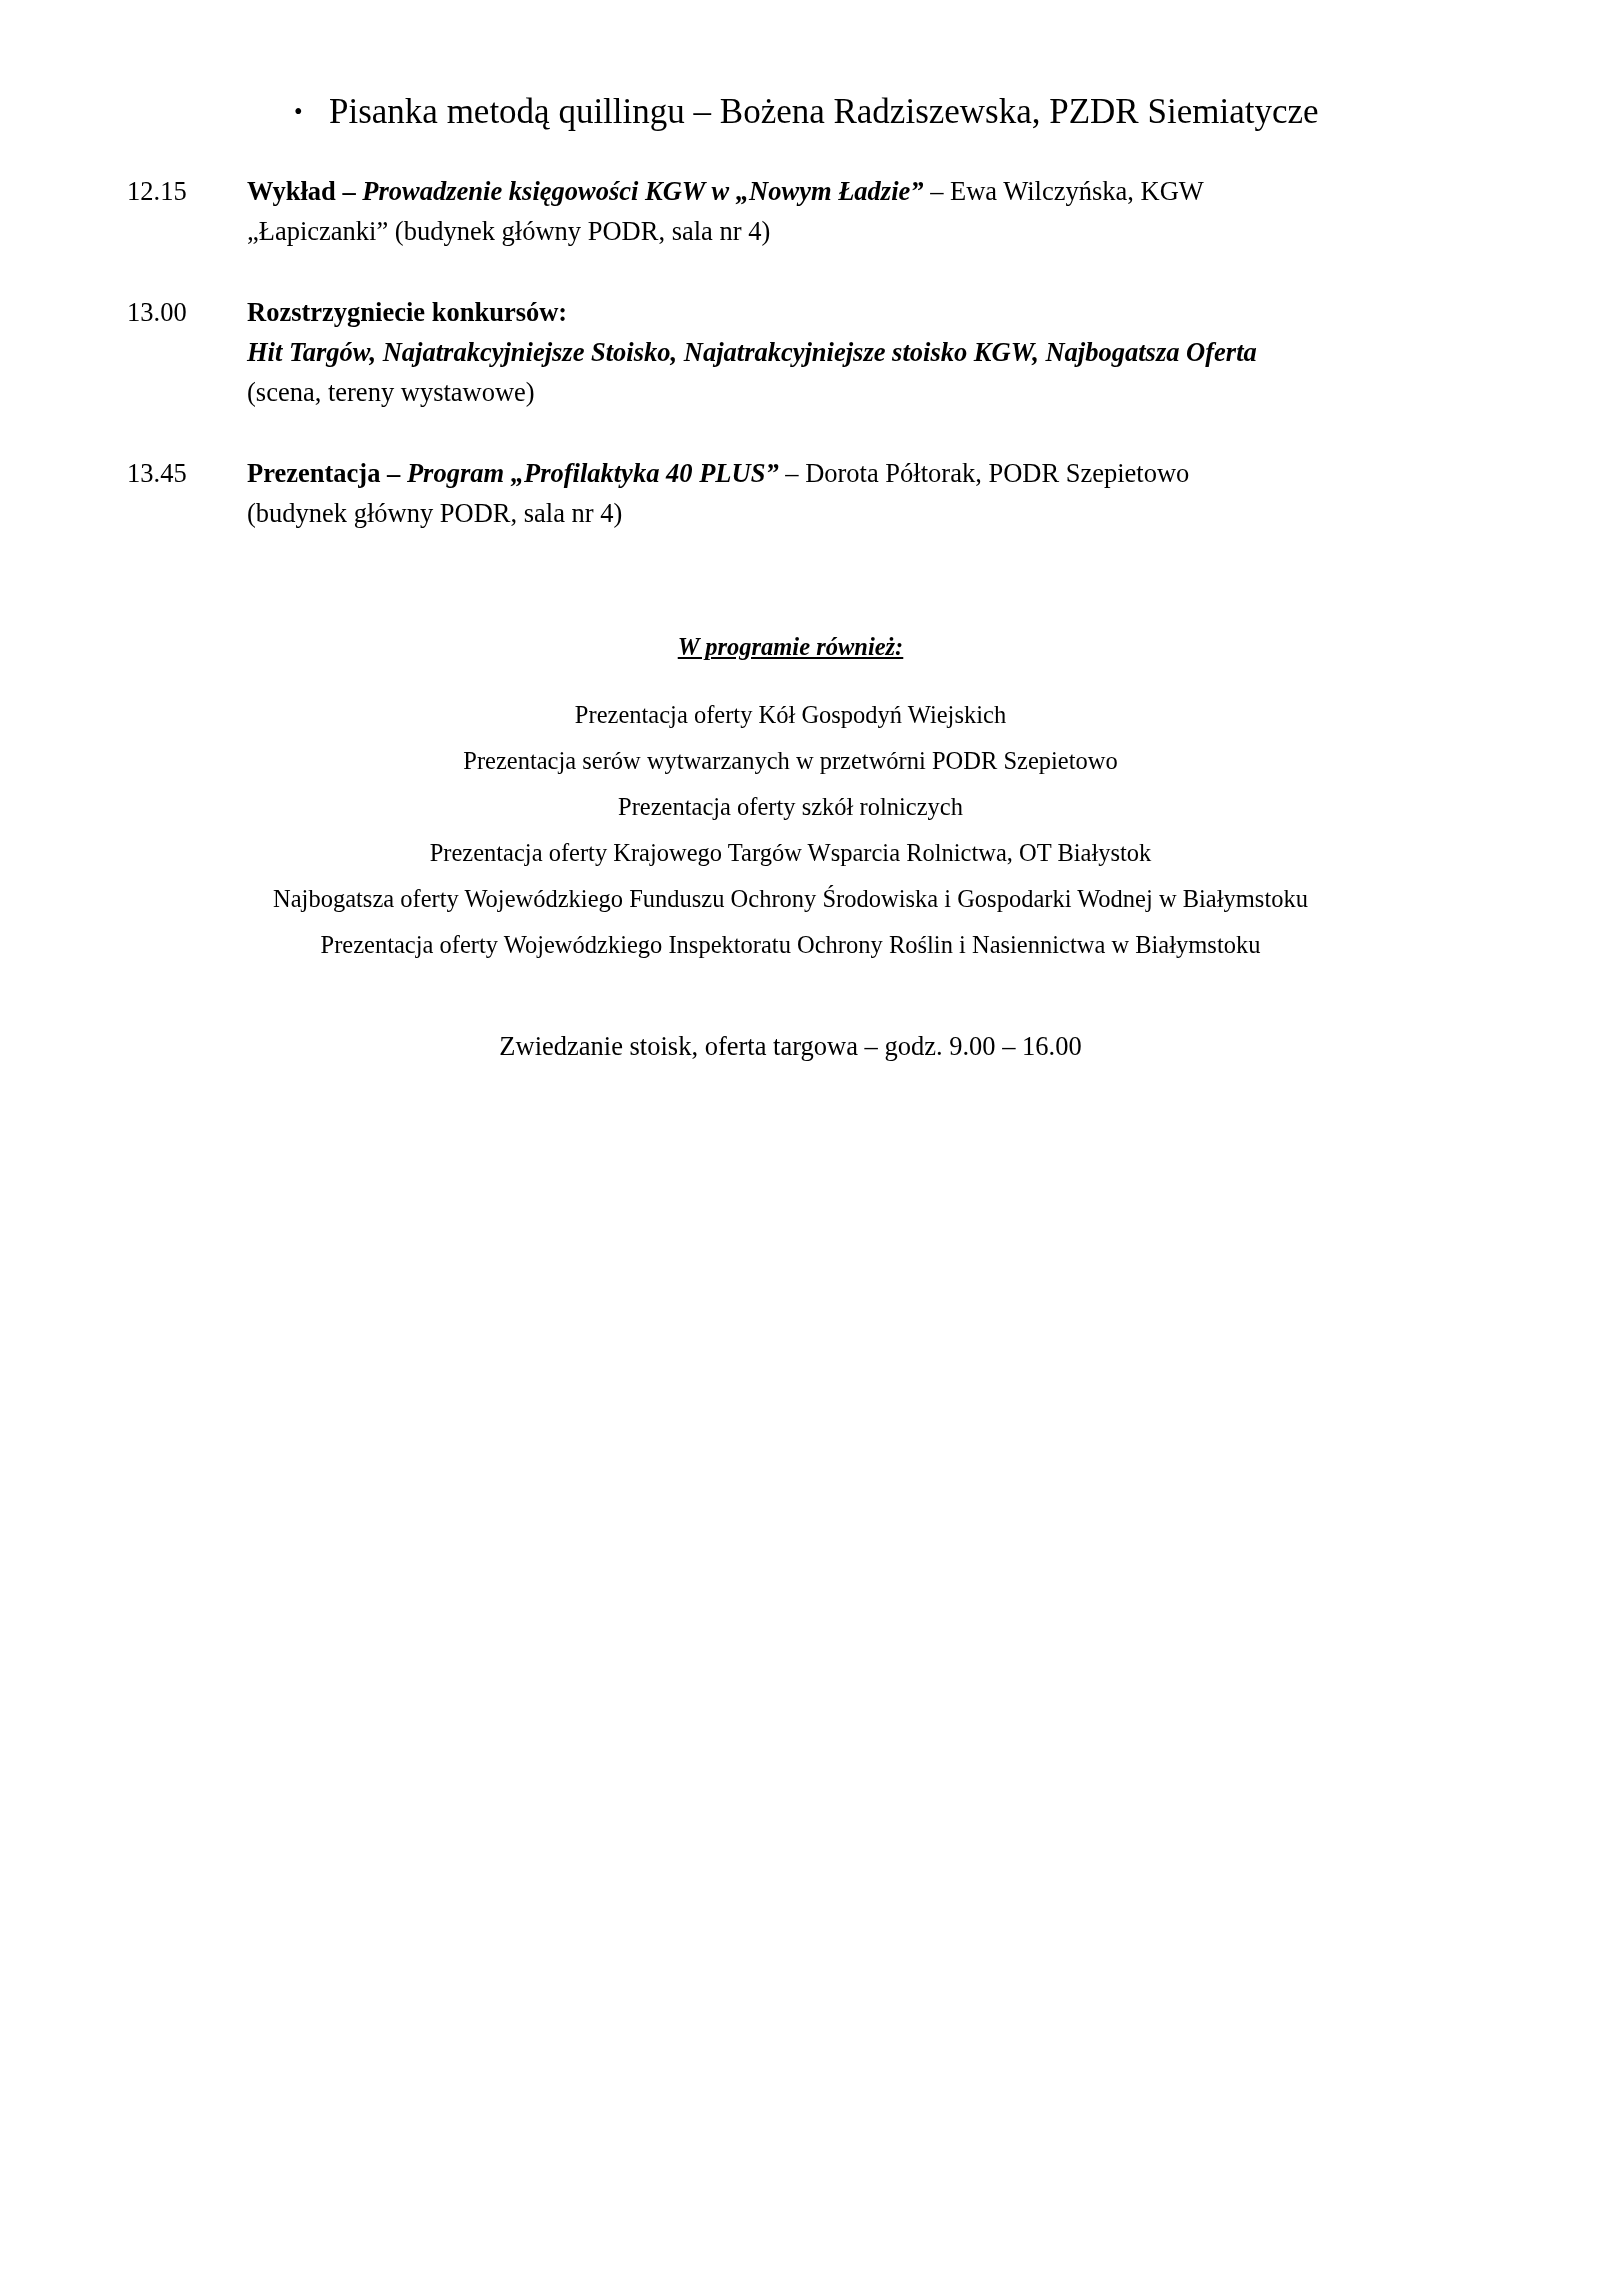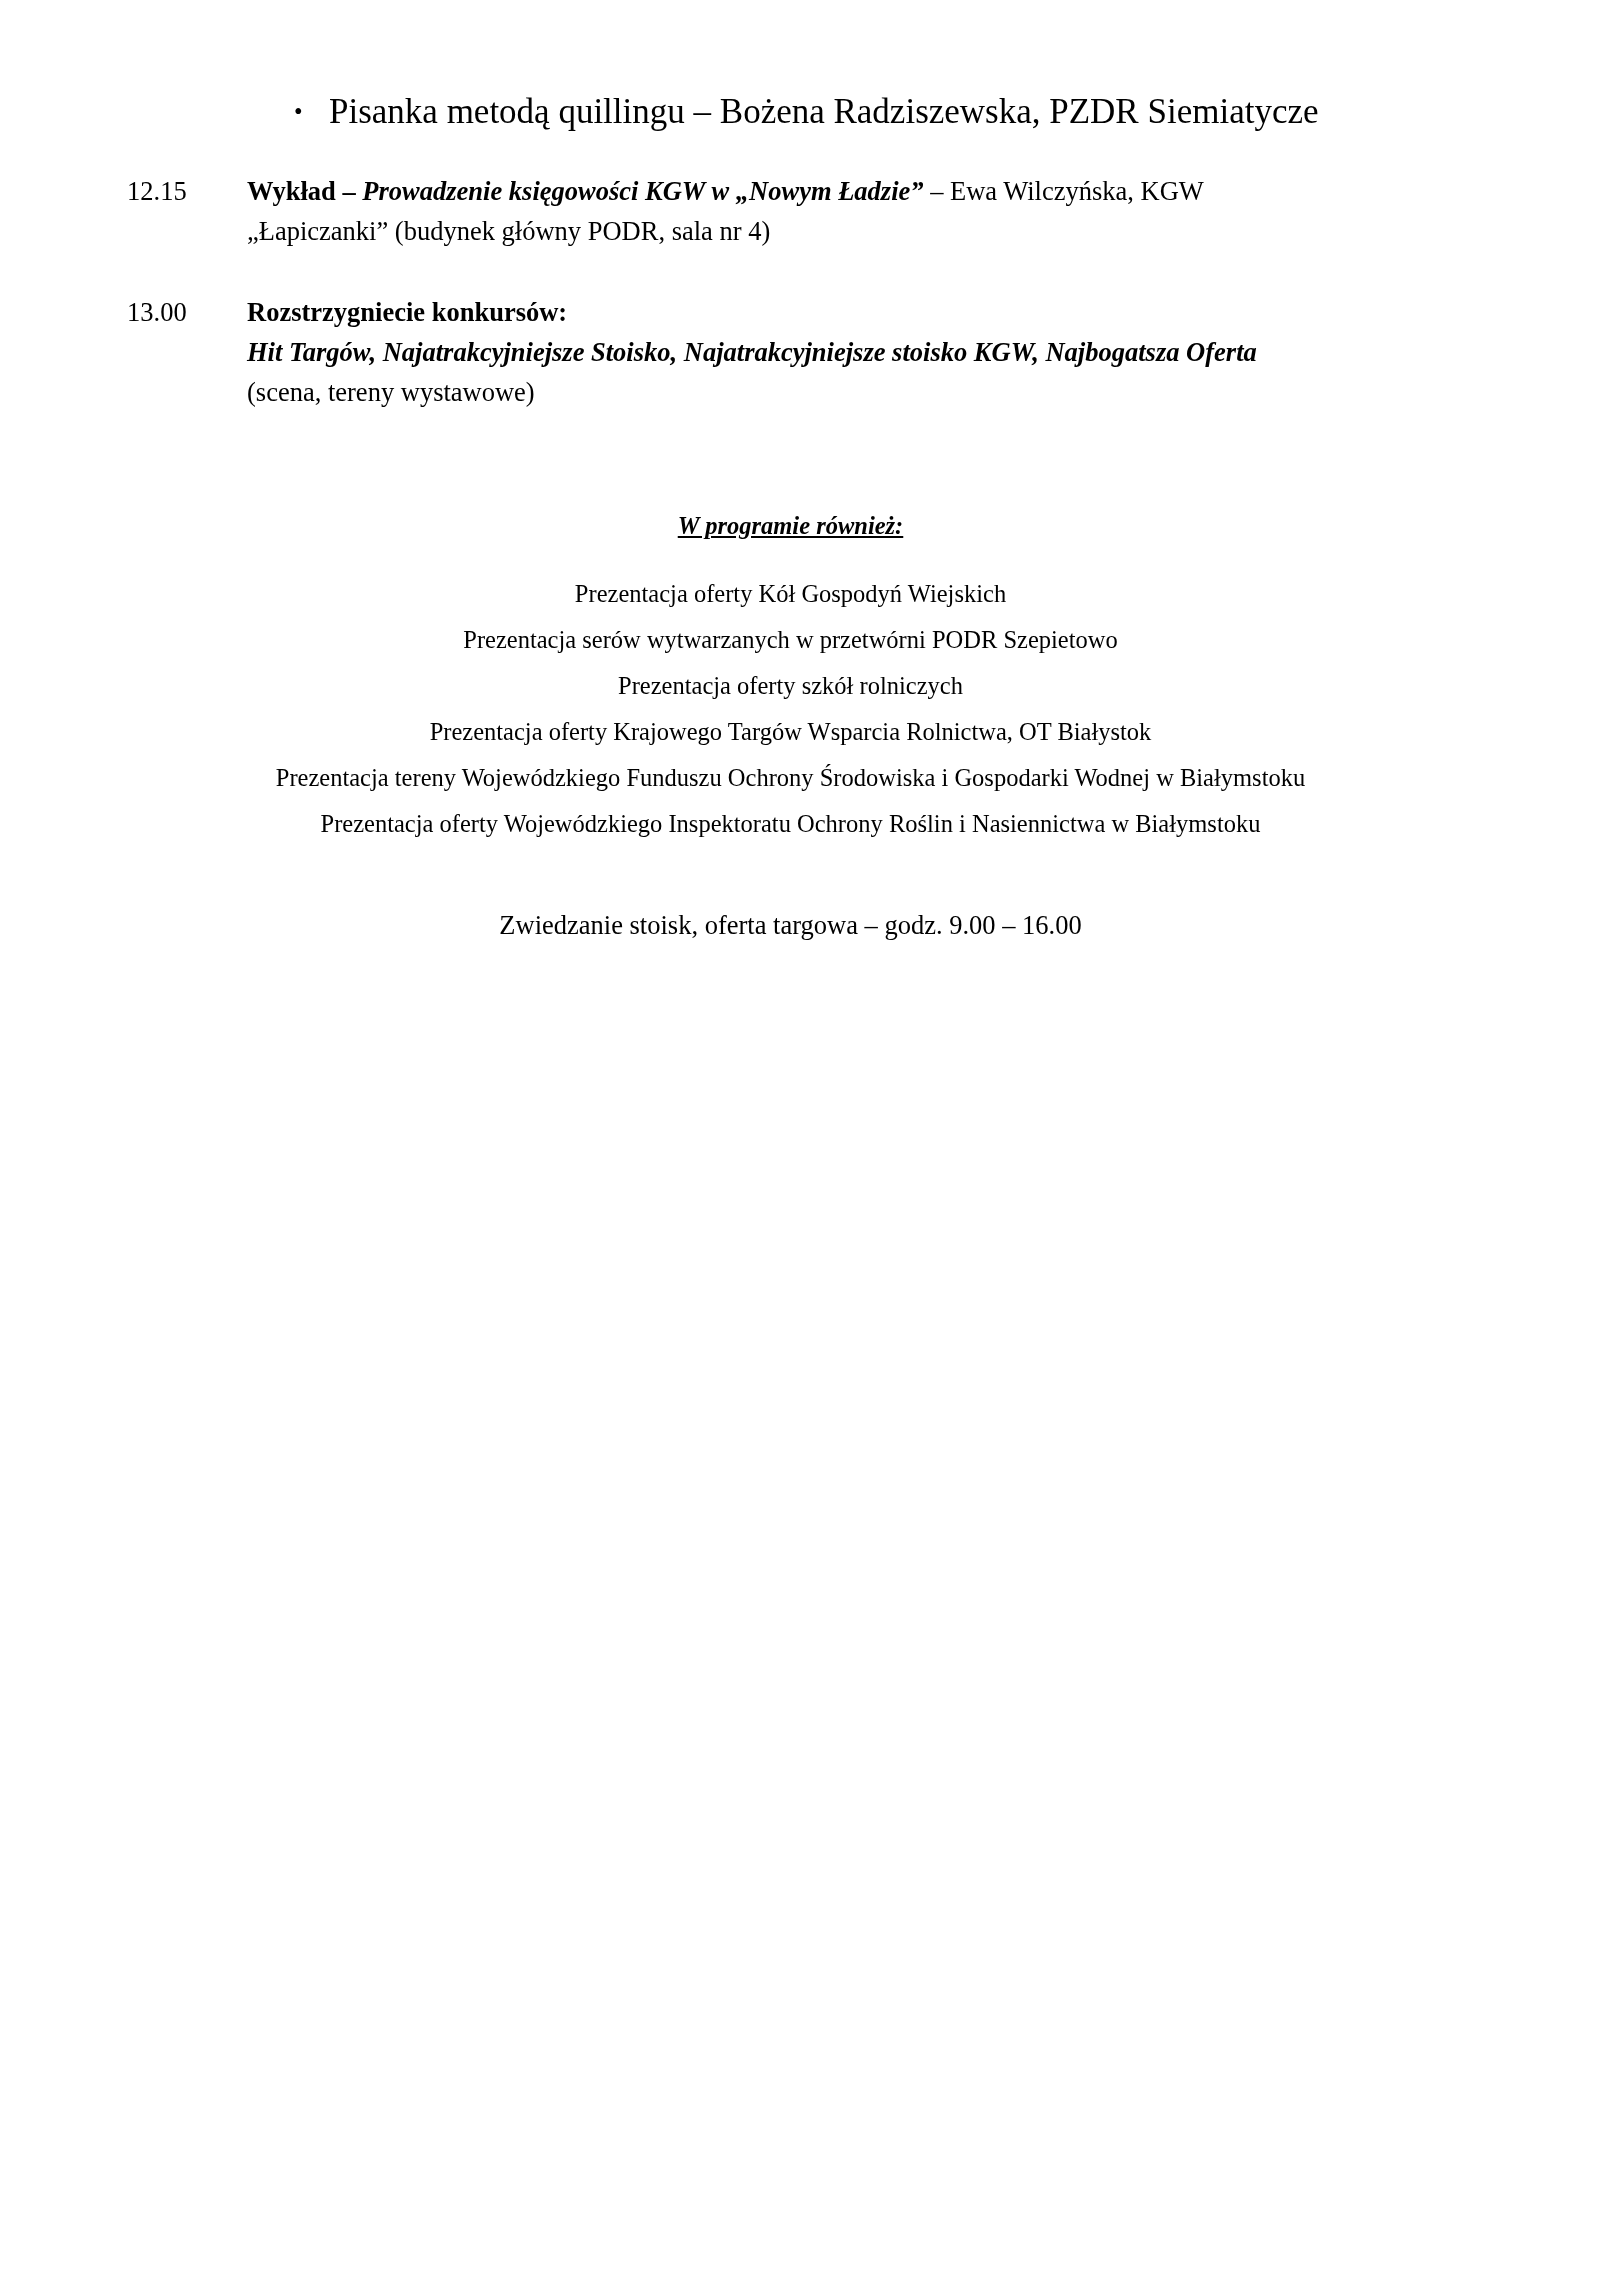--- a/index.html
+++ b/index.html
@@ -114,29 +114,38 @@
 
   <div class="entry">
     <div class="entry-time">13.00</div>
     <div class="entry-body">
       <span class="line b">Rozstrzygniecie konkursów:</span>
       <span class="line bi just">Hit Targów, Najatrakcyjniejsze Stoisko, Najatrakcyjniejsze stoisko KGW, Najbogatsza Oferta</span>
       <span class="line">(scena, tereny wystawowe)</span>
     </div>
   </div>
 
+  <div class="entry">
+    <div class="entry-time">13.45</div>
+    <div class="entry-body">
+      <span class="line">
+        <span class="b">Prezentacja – </span><span class="bi">Program „Profilaktyka 40 PLUS”</span><span> – Dorota Półtorak, PODR Szepietowo</span>
+      </span>
+      <span class="line">(budynek główny PODR, sala nr 4)</span>
+    </div>
+  </div>
 
   <div class="center-block">
     <div class="center-heading">W programie również:</div>
     <div class="center-list">
       <div>Prezentacja oferty Kół Gospodyń Wiejskich</div>
       <div>Prezentacja serów wytwarzanych w przetwórni PODR Szepietowo</div>
       <div>Prezentacja oferty szkół rolniczych</div>
       <div>Prezentacja oferty Krajowego Targów Wsparcia Rolnictwa, OT Białystok</div>
-      <div>Prezentacja tereny Wojewódzkiego Funduszu Ochrony Środowiska i Gospodarki Wodnej w Białymstoku</div>
+      <div>Najbogatsza oferty Wojewódzkiego Funduszu Ochrony Środowiska i Gospodarki Wodnej w Białymstoku</div>
       <div>Prezentacja oferty Wojewódzkiego Inspektoratu Ochrony Roślin i Nasiennictwa w Białymstoku</div>
     </div>
   </div>
 
   <div class="footer-note">Zwiedzanie stoisk, oferta targowa – godz. 9.00 – 16.00</div>
 
 </div>
 
 
 </body></html>

